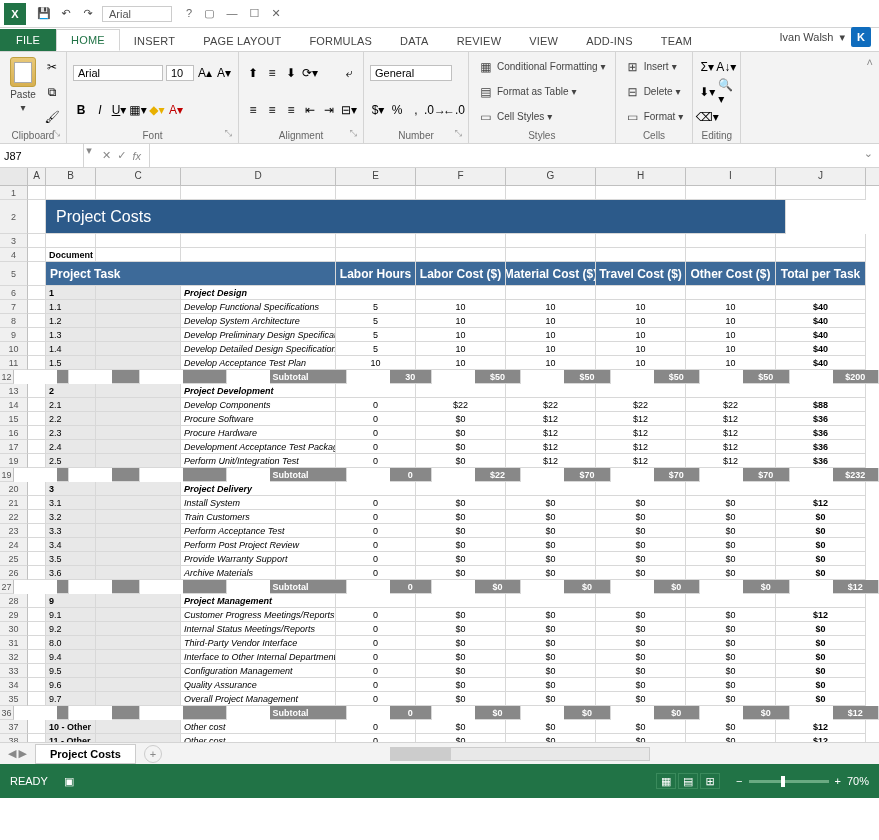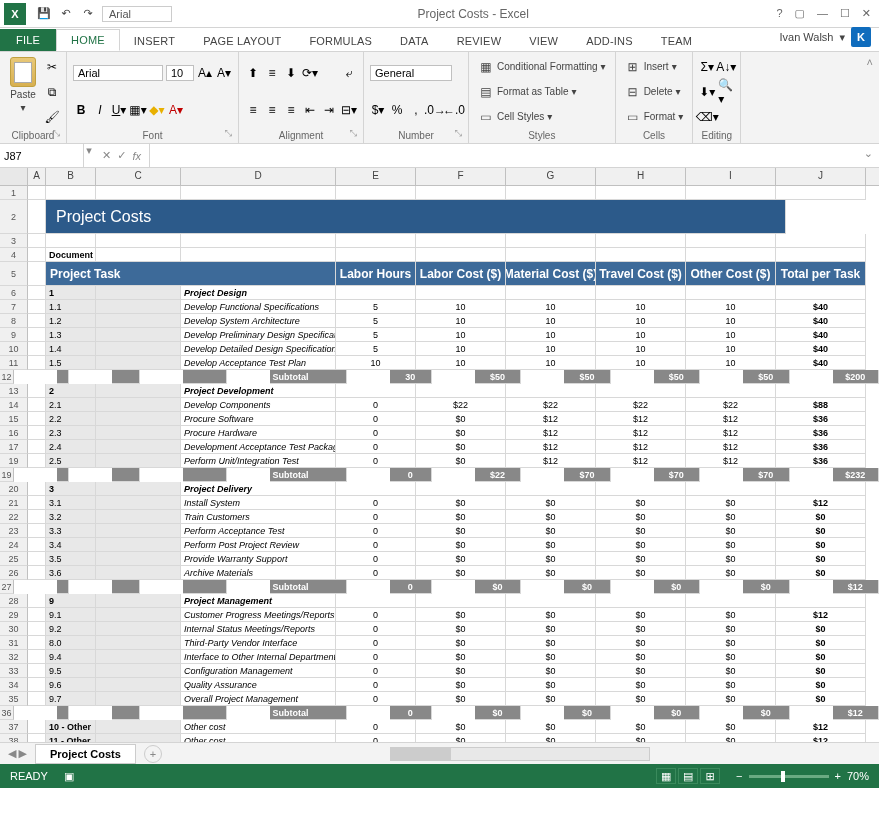--- a/index.html
+++ b/index.html
@@ -75,41 +75,40 @@
 
 .sheet-tabs { height: 22px; background: #f3f3f3; border-top: 1px solid #d4d4d4; display: flex; align-items: center; }
 .sheet-tabs .navs { display: flex; gap: 2px; padding: 0 8px; color: #888; }
 .sheet-tab { padding: 3px 14px; background: #fff; border: 1px solid #ccc; font-size: 11px; font-weight: bold; }
 .sheet-add { width: 18px; height: 18px; border: 1px solid #ccc; border-radius: 50%; display: flex; align-items: center; justify-content: center; margin-left: 8px; color: #888; }
 .sheet-tabs .scroll { flex: 1; display: flex; justify-content: center; }
 .sheet-tabs .hscroll { width: 260px; height: 14px; background: #e8e8e8; border: 1px solid #ccc; position: relative; }
 .sheet-tabs .hscroll .thumb { position: absolute; left: 0; top: 0; bottom: 0; width: 60px; background: #ccc; }
 
 
-.status { height: 24px; background: #217346; color: #fff; display: flex; align-items: center; font-size: 11px; }
+.status { height: 34px; background: #217346; color: #fff; display: flex; align-items: center; font-size: 11px; }
 .status .ready { padding: 0 10px; }
 .status .spacer { flex: 1; }
 .status .views { display: flex; gap: 2px; padding: 0 6px; }
 .status .vbtn { width: 20px; height: 16px; border: 1px solid #3a8a5c; display:flex;align-items:center;justify-content:center; }
 .status .zoom { display: flex; align-items: center; gap: 6px; padding: 0 10px; }
 .status .zslider { width: 80px; height: 3px; background: #6aaa82; position: relative; }
 .status .zslider .zt { position:absolute; left:40%; top:-4px; width:4px; height:11px; background:#fff; }
 </style>
 </head>
 <body>
 
 <div class="titlebar">
   <div class="excel-icon">X</div>
   <div class="qat">
     <span class="qat-icon">💾</span>
     <span class="qat-icon">↶</span>
     <span class="qat-icon">↷</span>
     <span class="qdrop">Arial</span>
   </div>
-  <div class="title">Project Costs - Excel</div>
   <div class="win-btns">
     <span>?</span>
     <span>▢</span>
     <span>—</span>
     <span>☐</span>
     <span>✕</span>
   </div>
 </div>
 
 <div class="ribbon-tabs">

